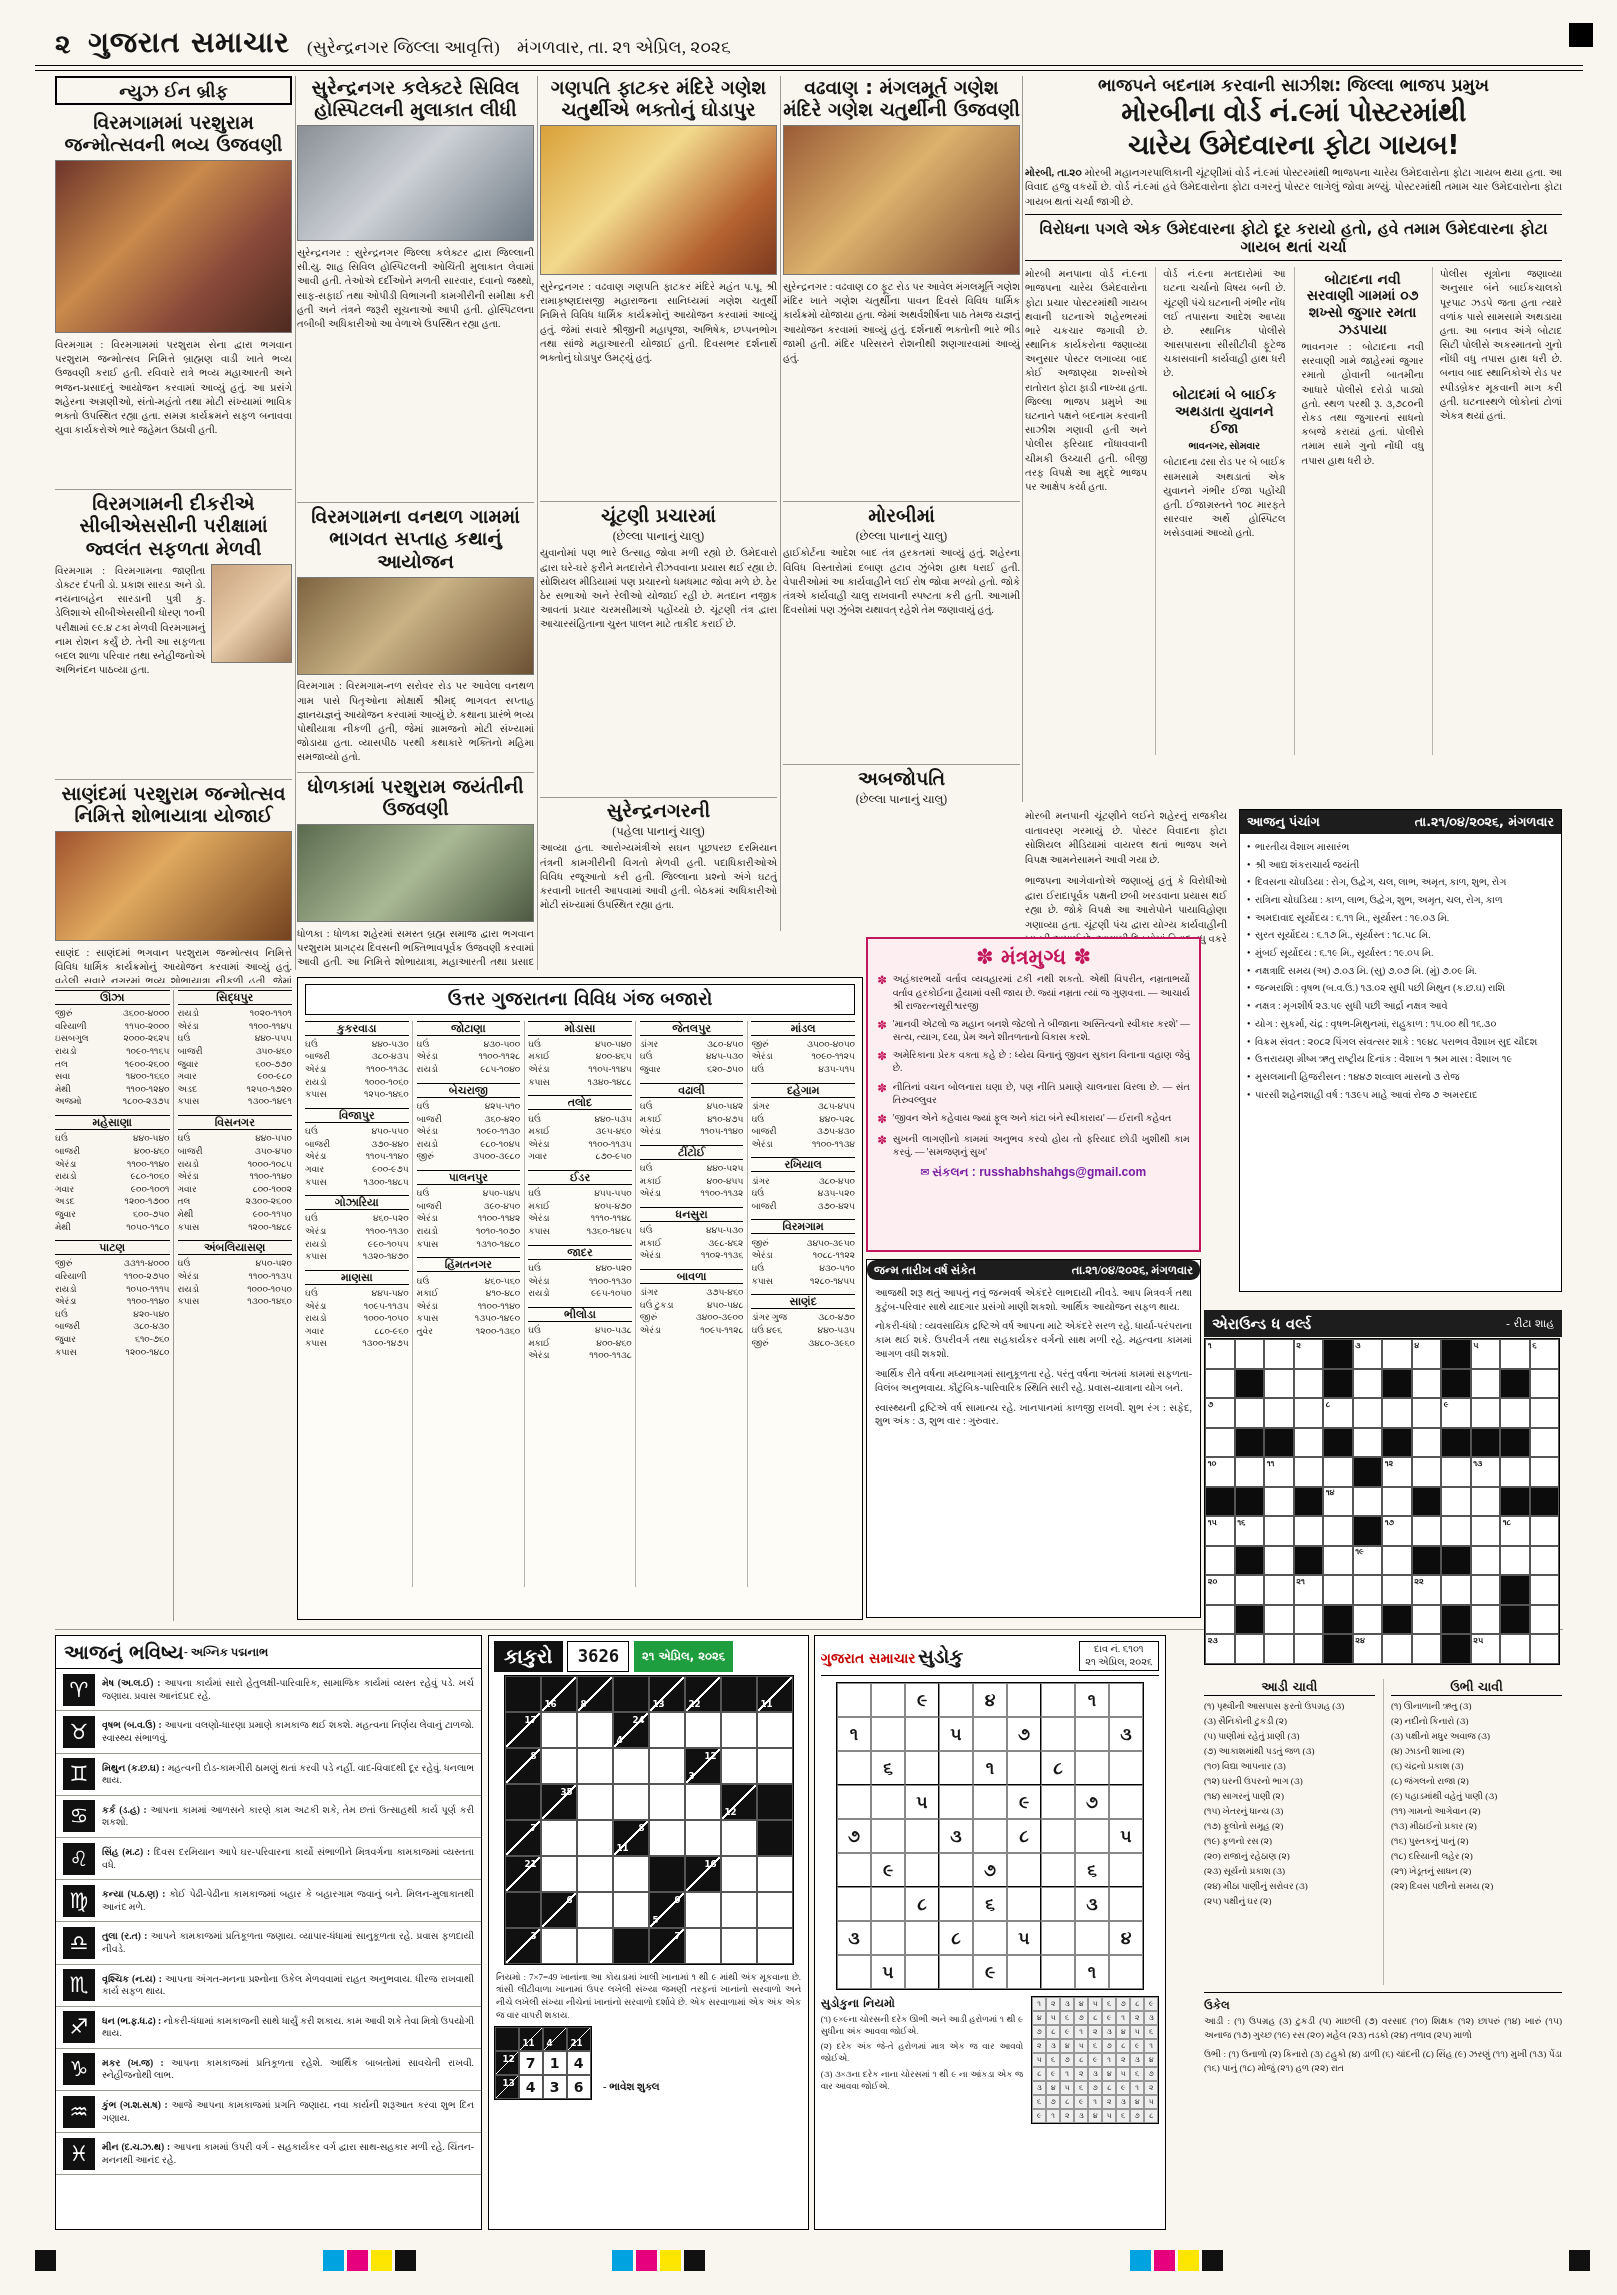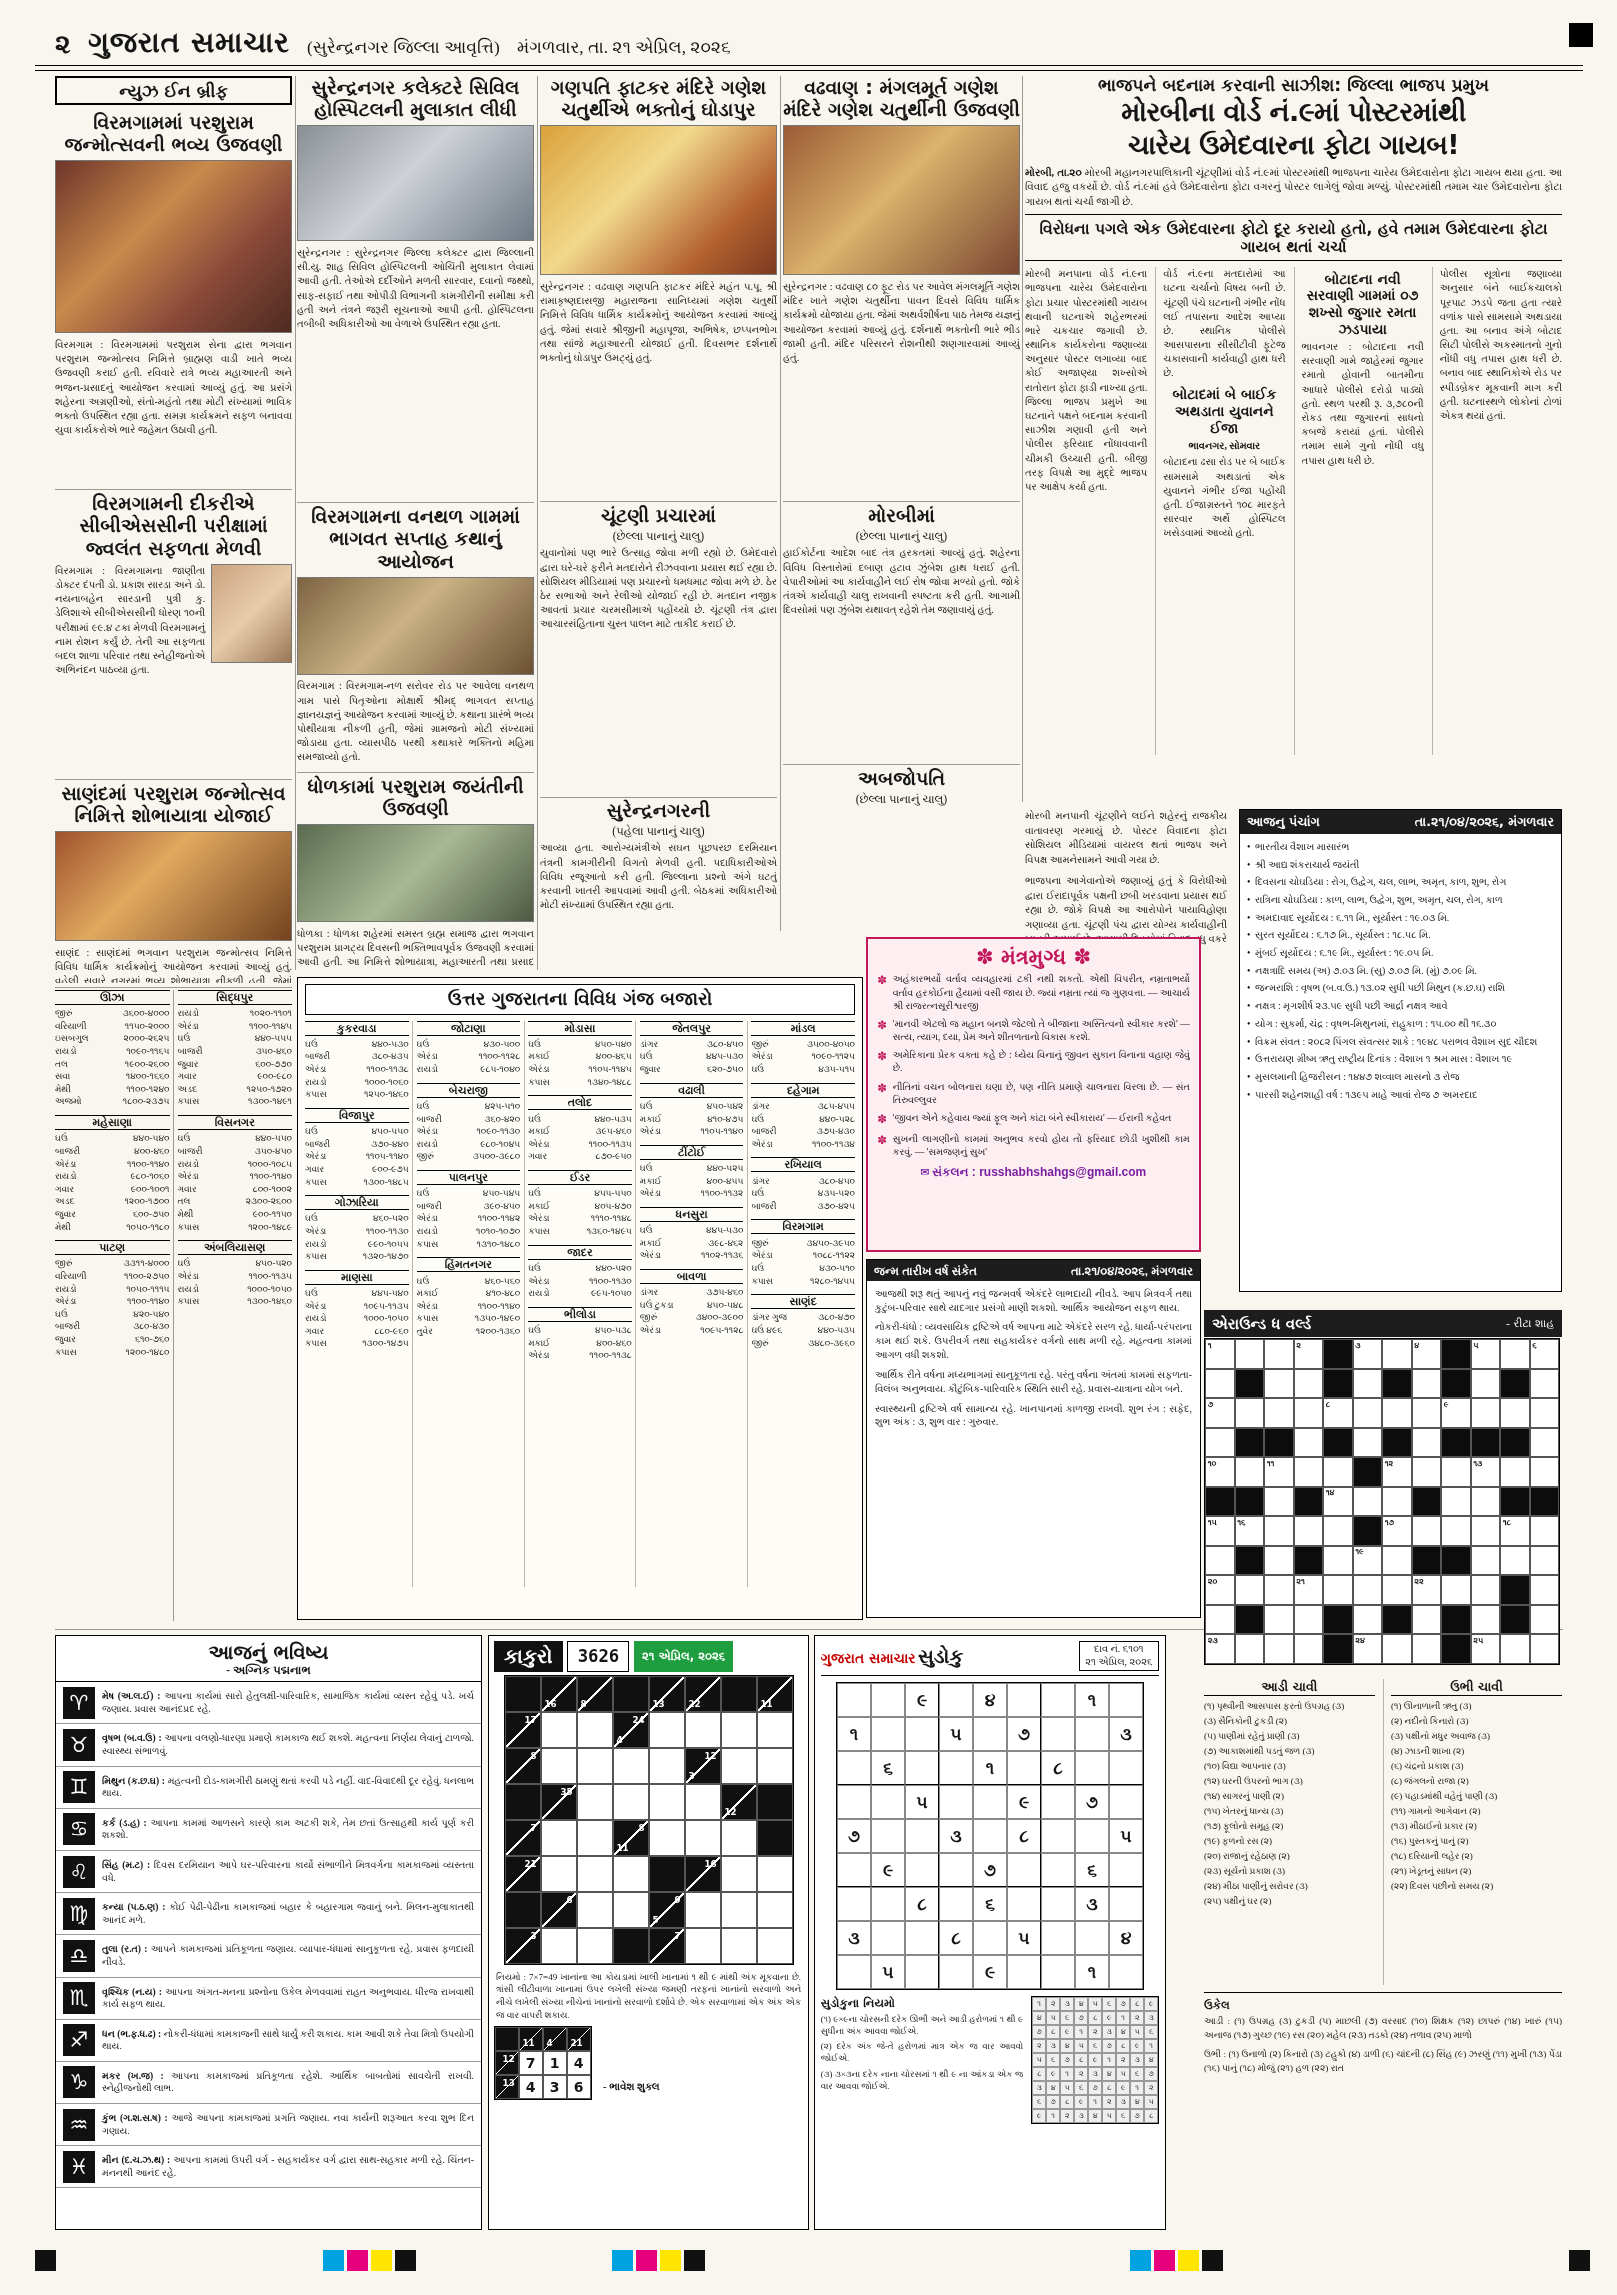--- a/index.html
+++ b/index.html
@@ -80,21 +80,21 @@
   .mantra-title{color:#c2185b;font-size:21px;font-weight:bold;text-align:center;margin-bottom:4.6px;
                 font-family:"DejaVu Sans",sans-serif;}
   .mantra-item{display:flex;gap:5.8px;font-size:9.5px;line-height:1.38;margin-bottom:5.2px;text-align:justify;}
   .mantra-bullet{color:#c2185b;font-size:11.6px;flex:0 0 auto;}
   .mantra-contact{text-align:center;font-weight:bold;font-size:12px;color:#7b1fa2;margin-top:3.5px;
                   font-family:Liberation Sans, sans-serif;}
   
   #janma{left:866px;top:1259px;width:335px;height:359px;border:1.2px solid #000;box-sizing:border-box;
          background:#fff;overflow:hidden;}
   .janma-head{display:flex;justify-content:space-between;background:#1d1d1d;color:#fff;padding:3.5px 7px;
-              font-weight:bold;font-size:11.6px;font-family:Liberation Sans, sans-serif;}
+              font-weight:bold;font-size:11.6px;font-family:Liberation Serif, serif;border-radius:9px;}
   .janma-body{padding:5.8px 8px;font-size:9.8px;line-height:1.42;text-align:justify;}
   .janma-body p{margin:0 0 5.8px 0;}
   
   #mkt1{left:55px;top:990px;width:237px;height:631px;column-count:2;column-gap:8px;
         column-rule:0.6px solid #9a9a92;overflow:hidden;}
   #mkt2{left:297px;top:977px;width:566px;height:643px;border:1.7px double #000;box-sizing:border-box;
         padding:5.8px 7px;background:#fdfcf6;overflow:hidden;}
   .mkt2-head{border:1.2px solid #000;text-align:center;font-size:18.5px;font-weight:bold;padding:3.5px;
              margin-bottom:5.8px;font-family:"DejaVu Sans",sans-serif;background:#fff;}
   .mkt2-body{column-count:5;column-gap:8px;column-rule:0.6px solid #b5b5ac;height:566px;overflow:hidden;}
@@ -119,21 +119,21 @@
               border-bottom:1.2px solid #000;font-family:"DejaVu Sans",sans-serif;}
   .clue{font-size:9px;line-height:1.42;margin-bottom:2.3px;}
   #answers{left:1204px;top:1992px;width:358px;height:236px;border-top:1.2px solid #000;padding-top:4.6px;
            box-sizing:border-box;overflow:hidden;}
   .ans-title{font-weight:bold;font-size:11.6px;margin:0 0 3.5px 0;font-family:"DejaVu Sans",sans-serif;}
   #answers p{margin:0 0 5.8px 0;font-size:9.2px;line-height:1.5;text-align:justify;}
   
   #horo{left:55px;top:1635px;width:427px;height:595px;border:1.7px double #000;box-sizing:border-box;
         background:#fff;overflow:hidden;}
   .horo-head{display:flex;align-items:center;padding:4.6px 8px;
-             border-bottom:1.7px solid #000;flex-direction:column;}
+             border-bottom:1.7px solid #000;}
   .horo-title{font-size:19.6px;font-weight:bold;font-family:"DejaVu Sans",sans-serif;}
   .horo-author{font-size:11.6px;font-weight:bold;}
   .horo-row{display:flex;gap:7px;padding:4.6px 7px;border-bottom:0.6px solid #9a9a92;align-items:center;}
   .horo-icon{width:32px;height:32px;background:#111;color:#fff;font-size:21px;display:flex;
              align-items:center;justify-content:center;flex:0 0 32px;font-family:"DejaVu Sans",sans-serif;}
   .horo-text{font-size:9.5px;line-height:1.32;text-align:justify;}
   
   #kakuro{left:488px;top:1635px;width:321px;height:595px;border:1.2px solid #000;box-sizing:border-box;
           background:#fff;padding:4.6px;overflow:hidden;}
   .kk-head{display:flex;align-items:stretch;gap:4.6px;margin-bottom:3.5px;}

